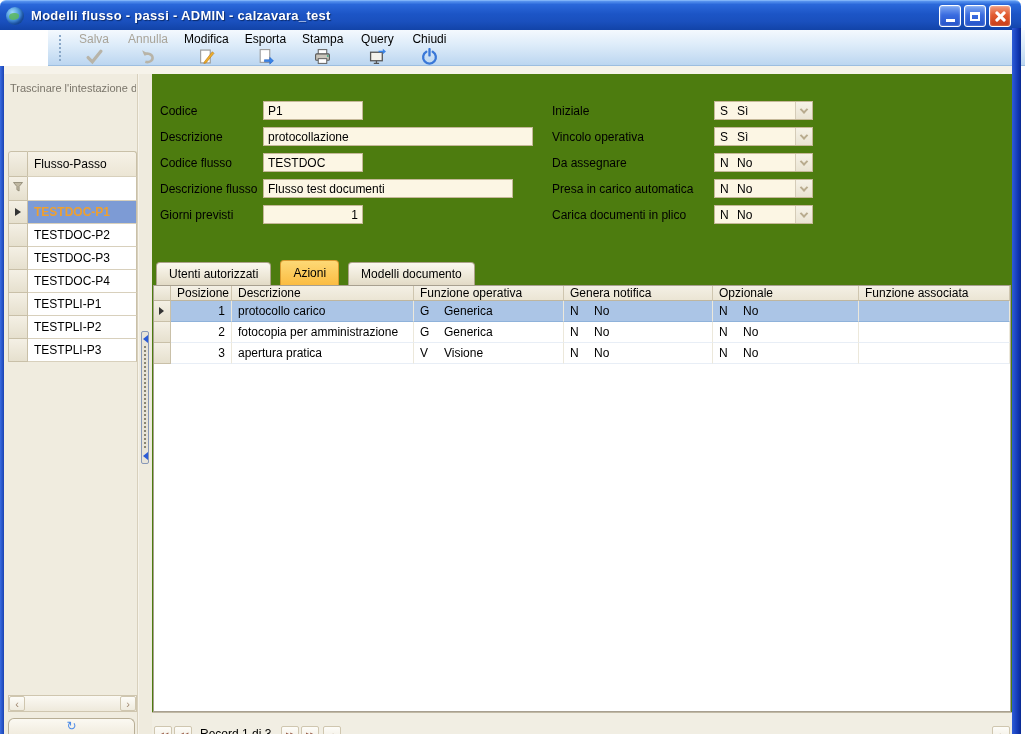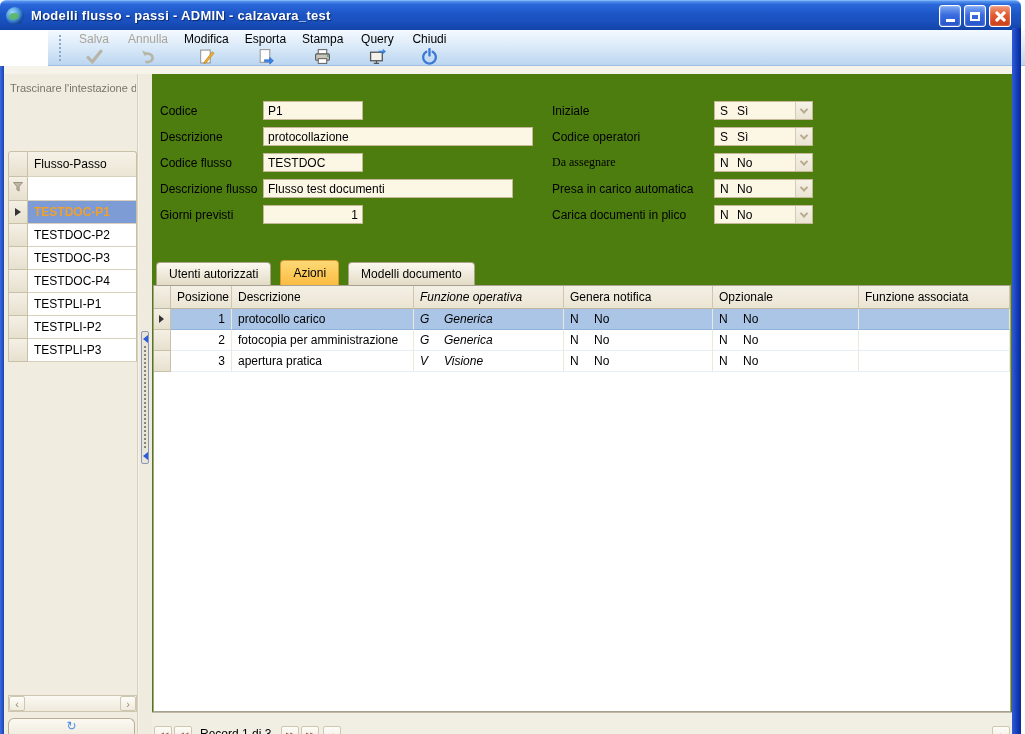--- a/index.html
+++ b/index.html
@@ -114,33 +114,33 @@
   .tabs { position:absolute; left:4px; top:187px; height:24px; display:flex; gap:9px; align-items:flex-end; }
   .tab { height:23px; padding:0 12px; display:flex; align-items:center; font-size:12px; color:#000;
     background:linear-gradient(180deg,#fbf8f0,#ece6d5 65%,#e2dac6);
     border:1px solid #aca28a; border-bottom:none; border-radius:4px 4px 0 0; cursor:pointer; }
   .tab.active { height:25px; background:linear-gradient(180deg,#fdd976,#fbbc42);
     border:1px solid #d89a30; border-bottom:none; z-index:3; }
 
   
   .grid { position:absolute; left:1px; top:211px; width:858px; height:427px;
     background:#fff; border:1px solid #a8a090; overflow:hidden; }
-  .ghead { display:flex; height:23px; }
+  .ghead { display:flex; height:15px; }
   .ghead .hc { background:linear-gradient(180deg,#f4f0e5,#ebe5d4); border-right:1px solid #cfc6af;
     border-bottom:1px solid #bfb69e; font-size:12px; color:#000; display:flex; align-items:center;
     padding-left:6px; white-space:nowrap; overflow:hidden; }
   .grow { display:flex; height:21px; background:#fff; }
   .grow .bc { border-right:1px solid #ece8db; border-bottom:1px solid #e8eef6; font-size:12px;
     display:flex; align-items:center; padding-left:6px; white-space:nowrap; overflow:hidden; }
   .grow.selected .bc { background:#abc5e6; border-bottom:1px solid #8fb2da; }
   .gsel { width:17px; background:linear-gradient(180deg,#f4f0e5,#e6e0ce);
     border-right:1px solid #c9c0a8; border-bottom:1px solid #c9c0a8; position:relative; }
   .c1{width:61px; justify-content:flex-end; padding-right:6px;}
   .ghead .c1{justify-content:flex-start; padding-left:6px;}
-  .c2{width:182px;} .c3{width:150px;font-style:italic;} .c4{width:149px;} .c5{width:146px;} .c6{flex:1;}
+  .c2{width:182px;} .c3{width:150px;} .c4{width:149px;} .c5{width:146px;} .c6{flex:1;}
   .codepair .kc { width:24px; } .tri-sm { position:absolute; left:5px; top:6px; width:0; height:0;
     border-left:5px solid #333; border-top:4px solid transparent; border-bottom:4px solid transparent; }
 
   
   .navigator { position:absolute; left:0; bottom:0; width:860px; height:22px;
     background:#f1eee3; border-top:1px solid #c0b8a4; display:flex; align-items:flex-start;
     padding:13px 2px 0 2px; gap:2px; overflow:hidden; }
   .nav-btn { width:18px; height:17px; border:1px solid #cfc6af; border-radius:2px;
     background:linear-gradient(180deg,#fdfcf8,#efebde); color:#9b5f4b; font-size:7px;
     display:flex; align-items:center; justify-content:center; letter-spacing:-1px; cursor:pointer; }
@@ -351,31 +351,31 @@
       </div>
       <div class="combo" style="left:562px; top:27px;">
         <span class="code">S</span>
         <span class="val">Sì</span>
         <span class="dd-btn">
             <span class="chev"></span>
           </span>
       </div>
 
       <div class="frow" style="left:400px; top:53px;">
-        <span class="flabel">Codice operatori</span>
+        <span class="flabel">Vincolo operativa</span>
       </div>
       <div class="combo" style="left:562px; top:53px;">
         <span class="code">S</span>
         <span class="val">Sì</span>
         <span class="dd-btn">
             <span class="chev"></span>
           </span>
       </div>
 
-      <div class="frow" style="left:400px; top:79px;font-family:Liberation Serif, serif;">
+      <div class="frow" style="left:400px; top:79px;">
         <span class="flabel">Da assegnare</span>
       </div>
       <div class="combo" style="left:562px; top:79px;">
         <span class="code">N</span>
         <span class="val">No</span>
         <span class="dd-btn">
             <span class="chev"></span>
           </span>
       </div>
 

